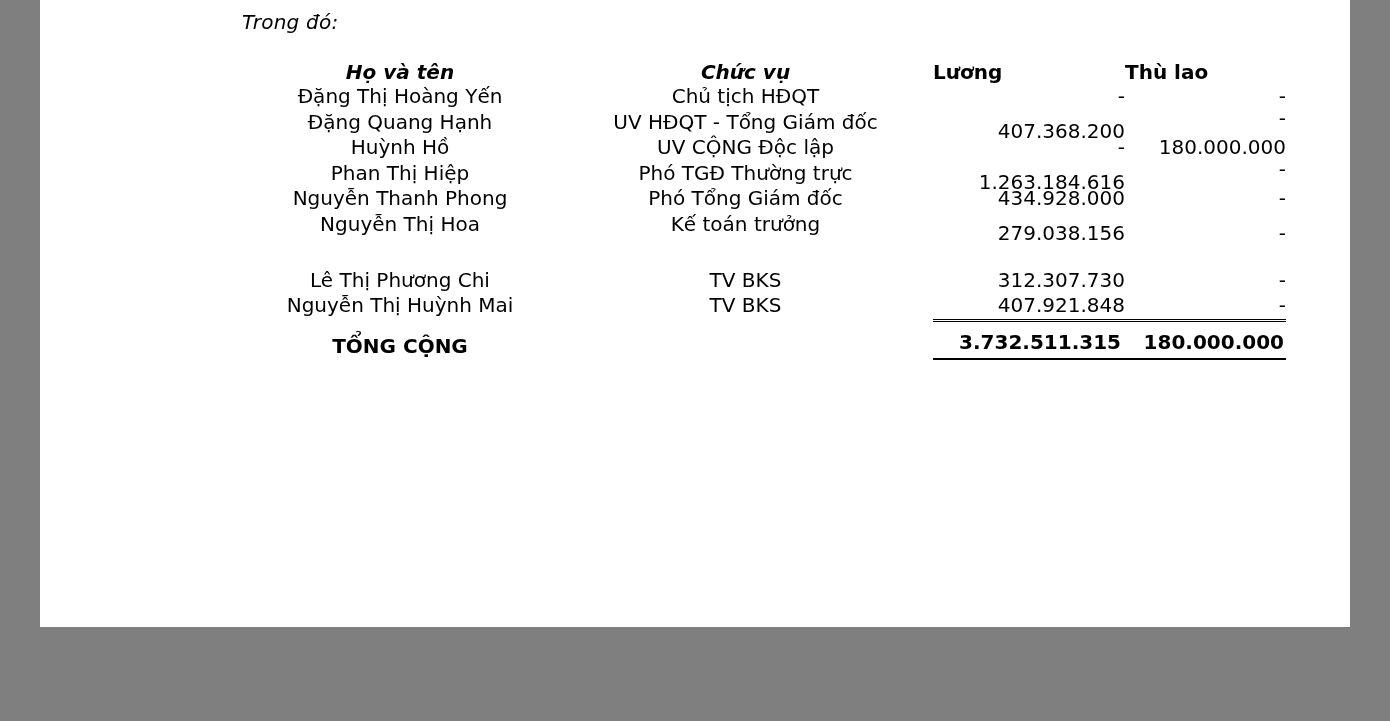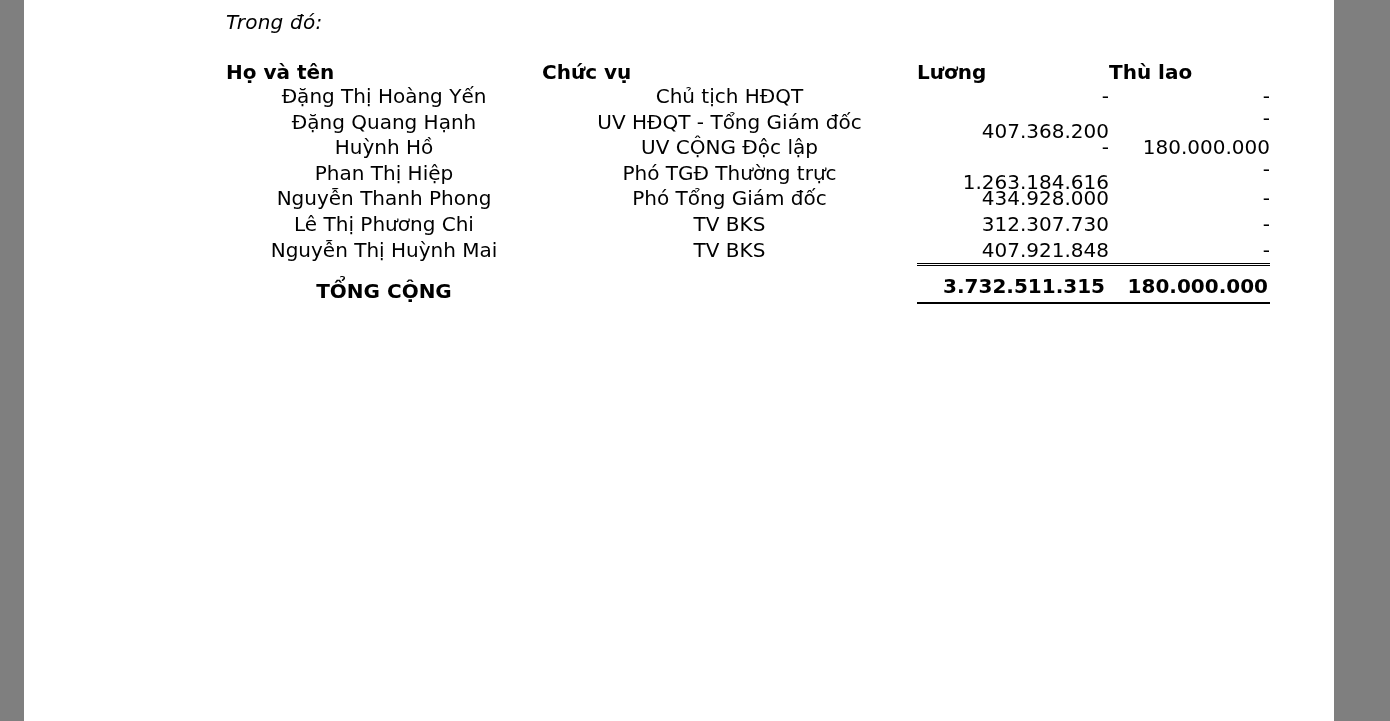--- a/index.html
+++ b/index.html
@@ -8,24 +8,24 @@
     background: #7f7f7f;
   }
   body {
     width: 1390px;
     height: 721px;
     overflow: hidden;
     font-family: "DejaVu Sans", sans-serif;
   }
   .page {
     position: absolute;
-    left: 24px;
+    left: 40px;
     top: 0;
     width: 1310px;
-    height: 721px;
+    height: 627px;
     background: #ffffff;
   }
   .content {
     position: absolute;
     left: 202px;
     top: 0;
     width: 1050px;
   }
   .intro {
     font-style: italic;
@@ -49,21 +49,21 @@
   .col-name   { width: 316px; }
   .col-pos    { width: 375px; }
   .col-luong  { width: 192px; }
   .col-thulao { width: 161px; }
 
   thead th {
     font-weight: bold;
     padding-bottom: 28px;
     font-size: 19.5px;
   }
-  th.h-name, th.h-pos { text-align: left; }
+  th.h-name, th.h-pos { text-align: center; font-style: italic; }
   th.h-luong, th.h-thulao { text-align: left; padding-right: 2px; }
 
   tbody td {
     padding-bottom: 12px;
     line-height: 1.28;
   }
   td.c-name, td.c-pos { text-align: center; }
   td.c-luong, td.c-thulao { text-align: right; padding-right: 2px; }
   .offset-mid { position: relative; top: 9px; }
   .offset-neg { position: relative; top: -4px; }
@@ -134,20 +134,26 @@
           <td class="c-pos">Phó TGĐ Thường trực</td>
           <td class="c-luong offset-mid">1.263.184.616</td>
           <td class="c-thulao offset-neg">-</td>
         </tr>
         <tr>
           <td class="c-name">Nguyễn Thanh Phong</td>
           <td class="c-pos">Phó Tổng Giám đốc</td>
           <td class="c-luong">434.928.000</td>
           <td class="c-thulao">-</td>
         </tr>
+        <tr class="row-gap2">
+          <td class="c-name">Nguyễn Thị Hoa</td>
+          <td class="c-pos">Kế toán trưởng</td>
+          <td class="c-luong offset-mid">279.038.156</td>
+          <td class="c-thulao offset-mid">-</td>
+        </tr>
         <tr>
           <td class="c-name">Lê Thị Phương Chi</td>
           <td class="c-pos">TV BKS</td>
           <td class="c-luong">312.307.730</td>
           <td class="c-thulao">-</td>
         </tr>
         <tr>
           <td class="c-name">Nguyễn Thị Huỳnh Mai</td>
           <td class="c-pos">TV BKS</td>
           <td class="c-luong">407.921.848</td>

